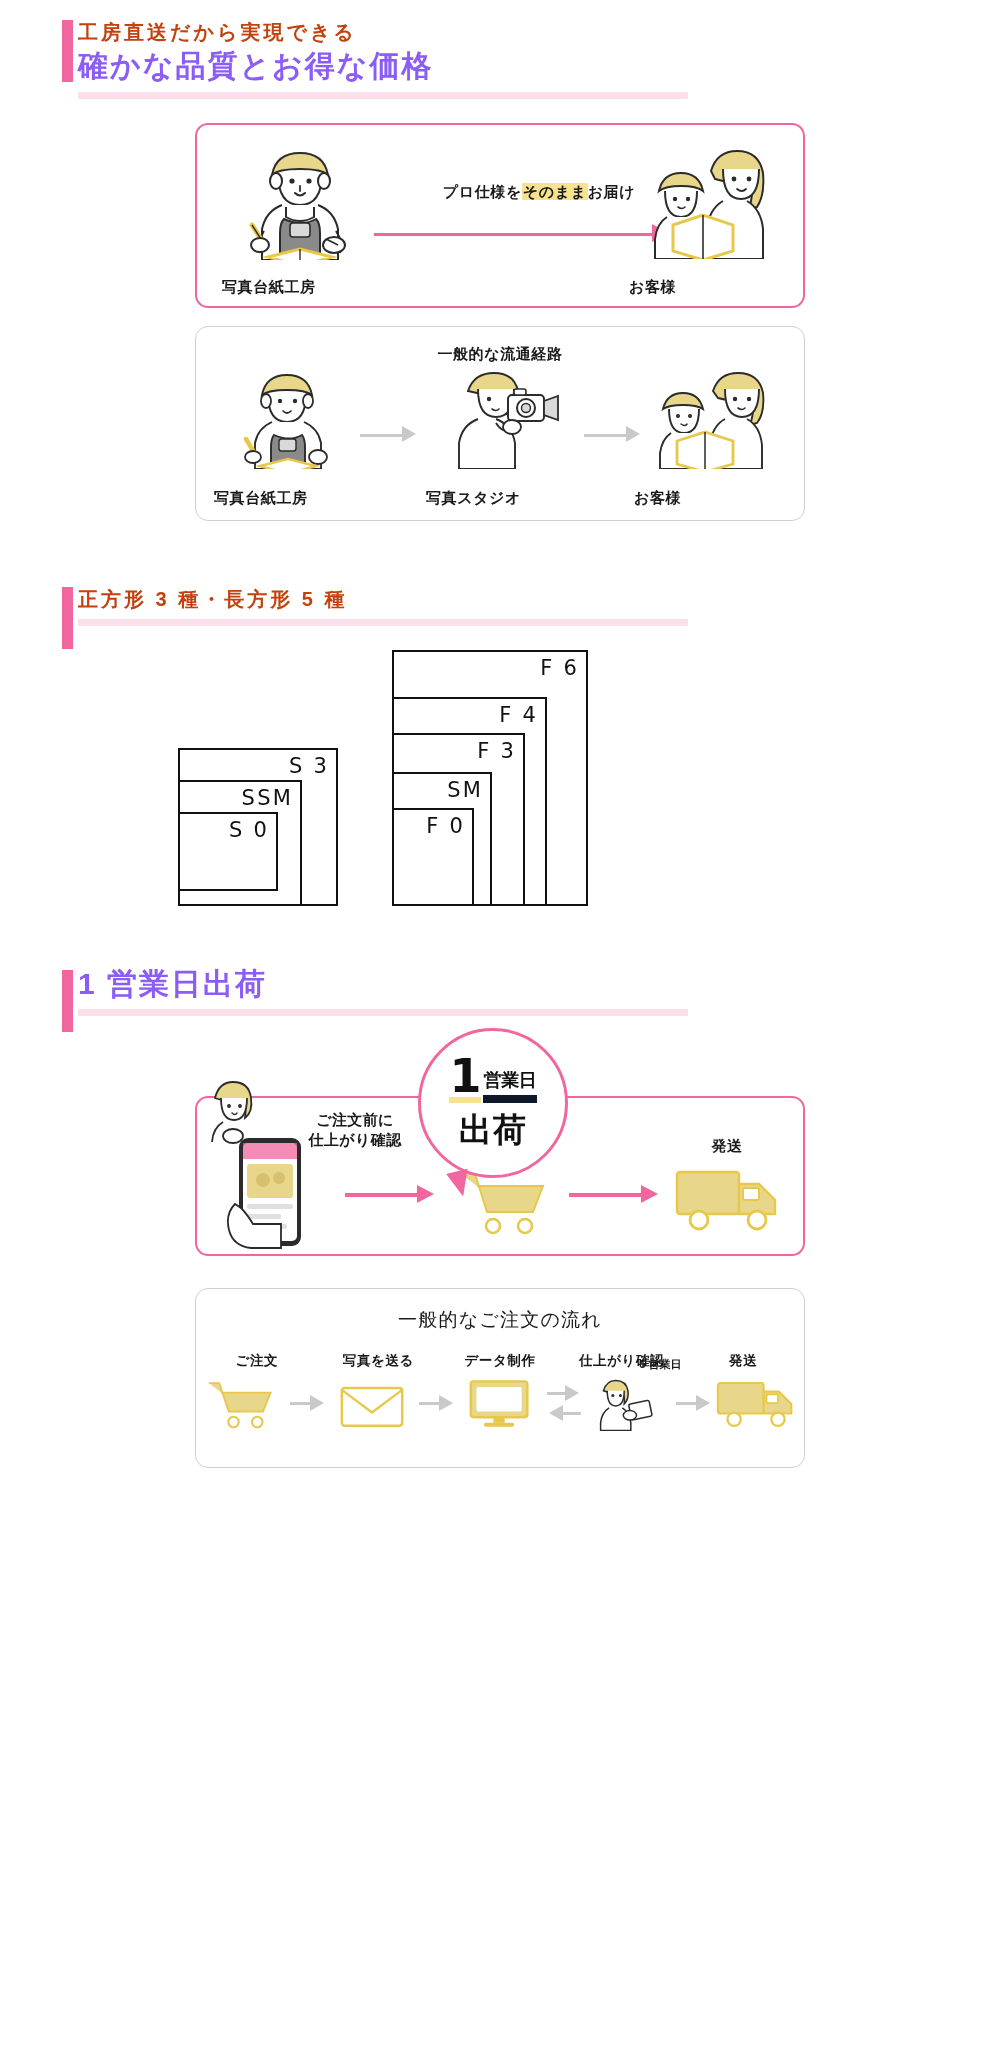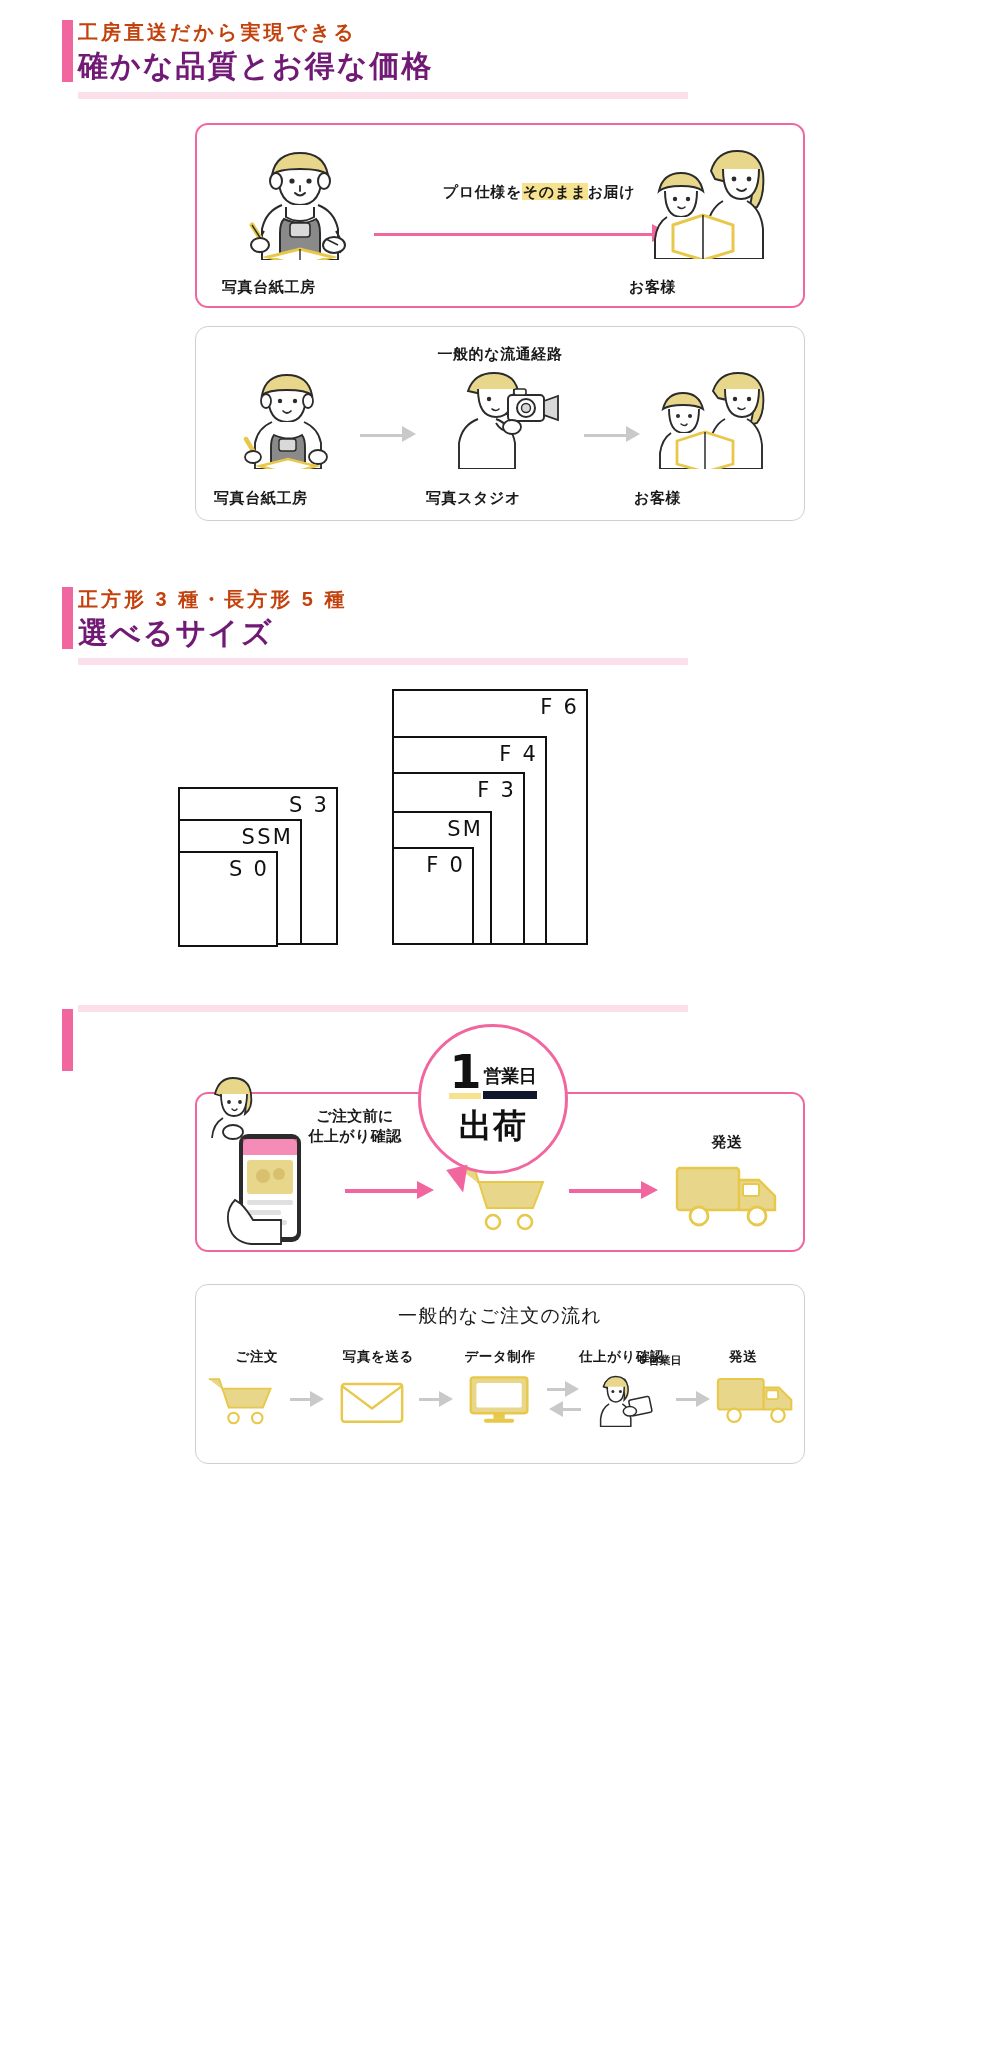--- a/index.html
+++ b/index.html
@@ -18,21 +18,21 @@
   .head-bar {
     position: absolute; left: 62px; top: 4px;
     width: 11px; height: 62px; background: #f2669f;
   }
   .head-kicker {
     font-size: 20px; font-weight: 700; letter-spacing: 3.0px;
     color: #c2410c; line-height: 1.25; padding-top: 4px;
   }
   .head-title {
     font-size: 30px; font-weight: 700; letter-spacing: 2.0px;
-    color: #701a75; line-height: 1.22; margin-top: 3px;
+    color: #8b5cf6; line-height: 1.22; margin-top: 3px;
   }
   .head-rule {
     margin: 7px 0 0 78px; width: 610px; height: 7px;
     background: #fbdfeb; border-radius: 1px;
   }
 
   
   .panel {
     margin: 22px auto 0 auto;
     border-radius: 13px;
@@ -276,33 +276,32 @@
 
       <div class="flow-caption" style="position:absolute; left:18px; top:155px; width:150px;">写真台紙工房</div>
       <div class="flow-caption" style="position:absolute; left:230px; top:155px; width:150px;">写真スタジオ</div>
       <div class="flow-caption" style="position:absolute; right:20px; top:155px; width:150px;">お客様</div>
     </div>
   </div>
 
   <div class="section-head" style="margin-top:62px;">
     <div class="head-bar" style="top:4px;"></div>
     <div class="head-kicker">正方形 3 種・長方形 5 種</div>
-    <div class="head-title">選べるサイズ</div>
   </div>
   <div class="head-rule"></div>
 
   <div class="sizes">
 
     <div class="sbox" style="left:178px; top:108px; width:160px; height:158px;">
       <span>S 3</span>
     </div>
     <div class="sbox" style="left:178px; top:140px; width:124px; height:126px;">
       <span>SSM</span>
     </div>
-    <div class="sbox" style="left:178px; top:172px; width:100px; height:96px;">
+    <div class="sbox" style="left:178px; top:172px; width:100px; height:79px;">
       <span>S 0</span>
     </div>
 
     <div class="sbox" style="left:392px; top:10px; width:196px; height:256px;">
       <span>F 6</span>
     </div>
     <div class="sbox" style="left:392px; top:57px; width:155px; height:209px;">
       <span>F 4</span>
     </div>
     <div class="sbox" style="left:392px; top:93px; width:133px; height:173px;">
@@ -311,20 +310,21 @@
     <div class="sbox" style="left:392px; top:132px; width:100px; height:134px;">
       <span>SM</span>
     </div>
     <div class="sbox" style="left:392px; top:168px; width:82px; height:98px;">
       <span>F 0</span>
     </div>
   </div>
 
   <div class="section-head" style="margin-top:46px;">
     <div class="head-bar" style="top:4px;"></div>
+    <div class="head-title">1 営業日出荷</div>
   </div>
   <div class="head-rule"></div>
 
   <div style="position:relative; width:1000px; height:230px; margin-top:12px;">
 
     <div class="badge" style="left:418px; top:0px;">
       <div class="badge-line1">
         <span class="badge-num">1</span>
         <span class="badge-unit">営業日</span>
       </div>

